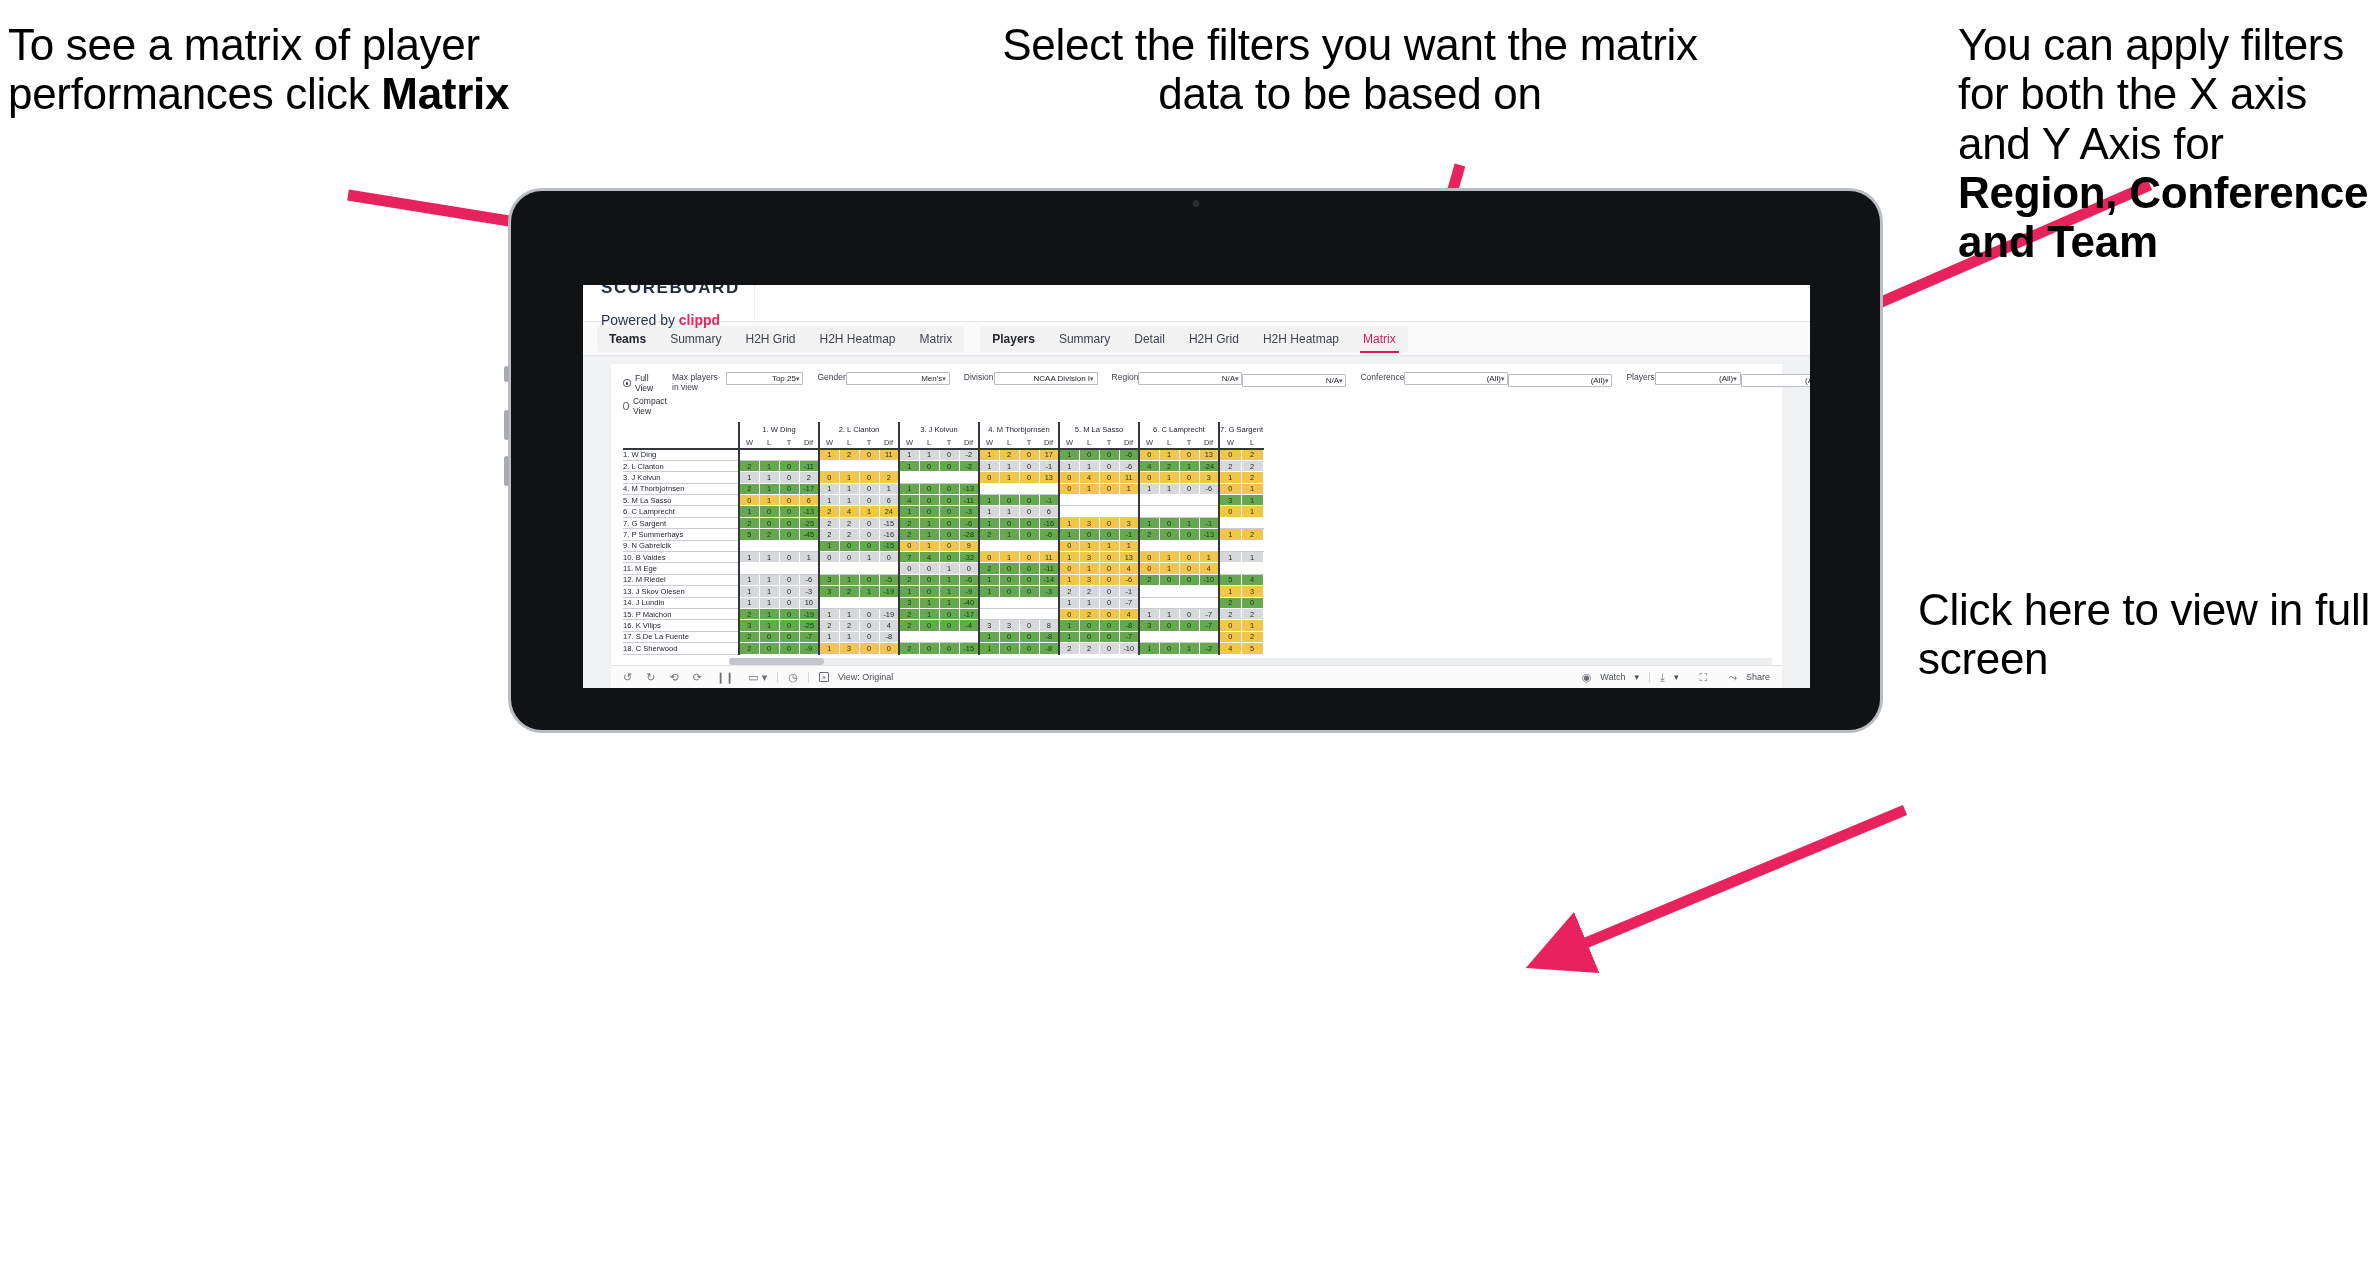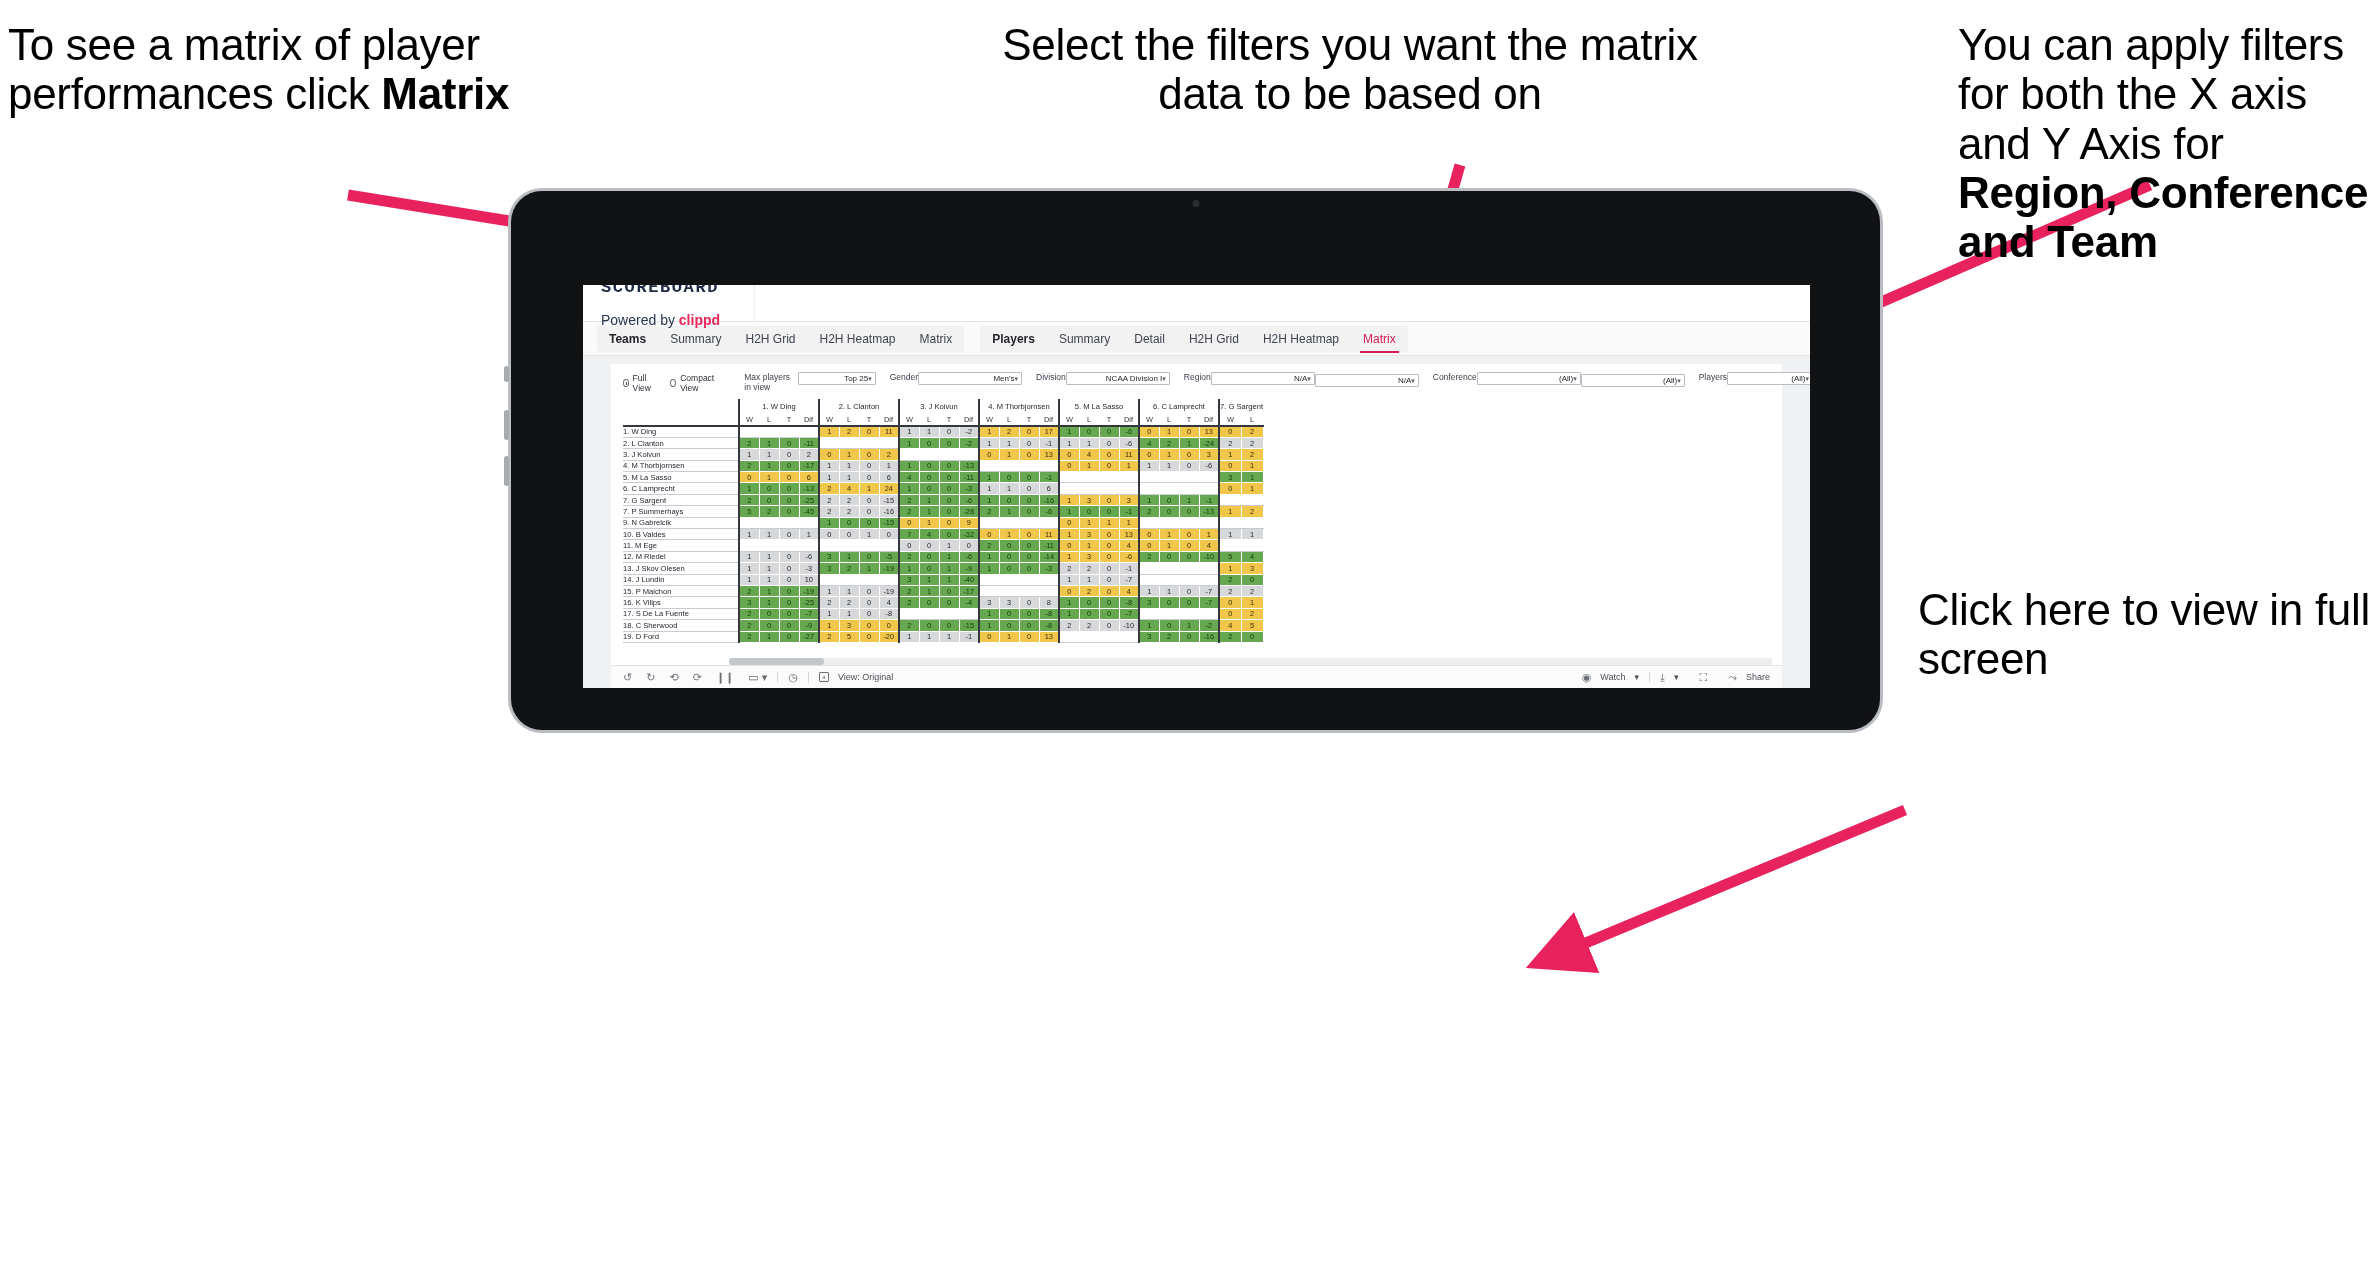--- a/index.html
+++ b/index.html
@@ -72,21 +72,21 @@
     position:relative;
   }
   .brand {
     width: 172px; display:flex; flex-direction:column; justify-content:center;
     padding-left:18px;
     border-right:1px solid #eceef1;
   }
   .brand-title {
     font-size: 17px; font-weight:700; color:#1f2a44;
     letter-spacing: 1.6px; line-height:1;
-    font-family:Liberation Mono, monospace;
+    font-family:Liberation Sans, sans-serif;
   }
   .brand-sub { font-size:14px; color:#2b3550; margin-top:16px; }
   .brand-sub .pink { color:#e8275a; font-weight:700; }
   .topnav { display:flex; align-items:center; }
   .topnav .item {
     font-size:13.5px; color:#3d4250; padding: 0 22px;
     height:100%; display:flex; align-items:center; letter-spacing:.2px;
     border-right:1px solid #eceef1;
   }
   .topnav .item.active { color:#2b2f3a; box-shadow: inset 0 -3px 0 #d81b52; }
@@ -125,21 +125,21 @@
   .fgroup { display:flex; flex-direction:row; margin-right: 14px; }
   .flabel { font-size:8.5px; color:#3b3f4a; margin-bottom:2px; height:11px; }
   .fsel {
     width: 104px; height:13px; border:1px solid #b9bcc2; background:#fff;
     font-size:8px; color:#25282f; display:flex; align-items:center;
     padding: 0 3px; justify-content:flex-end; border-radius:1px;
   }
   .fsel + .fsel { margin-top: 2px; }
   .fsel .car { font-size:7px; color:#5a5e68; }
   .fsel.w-short { width: 86px; }
-  .radios { display:flex; justify-content:flex-start; margin-right: 28px; gap:17px; padding-top:1px;}
+  .radios { display:flex; flex-direction:column; justify-content:flex-start; margin-right: 3px; gap:3px; padding-top:1px;}
   .radio { display:flex; align-items:center; gap:4px; font-size:8.5px; color:#2c2f37; }
   .rdot { width:8px; height:8px; border-radius:50%; border:1px solid #6a6e78; display:inline-block; position:relative; background:#fff;}
   .rdot.on::after { content:""; position:absolute; inset:1.5px; border-radius:50%; background:#3a3d45; }
 
   
   .mwrap { flex:1; overflow:hidden; padding: 2px 10px 0 12px; position:relative; }
   table.matrix { border-collapse: collapse; table-layout:fixed; font-size:7.5px; color:#2a2d33; }
   table.matrix td, table.matrix th { padding:0; }
   .rowname {
     width: 116px; height:11.4px; text-align:left; padding-left:4px;

